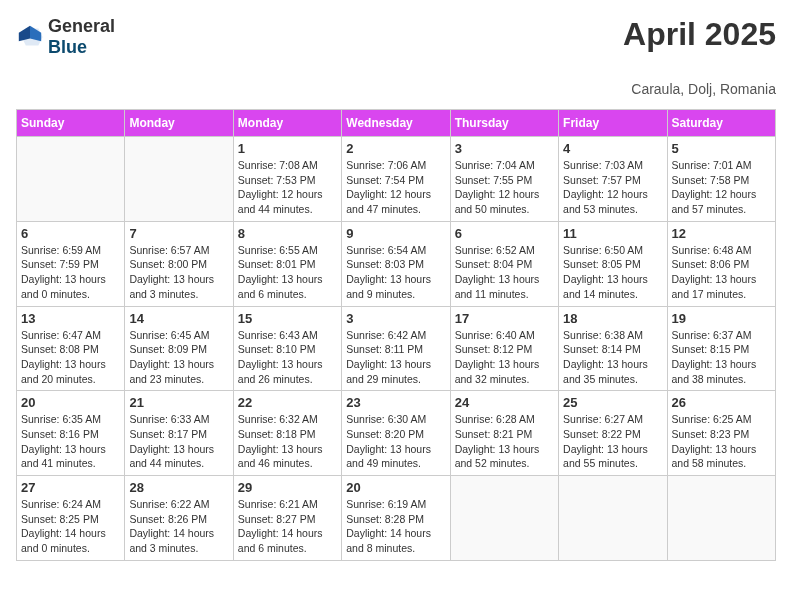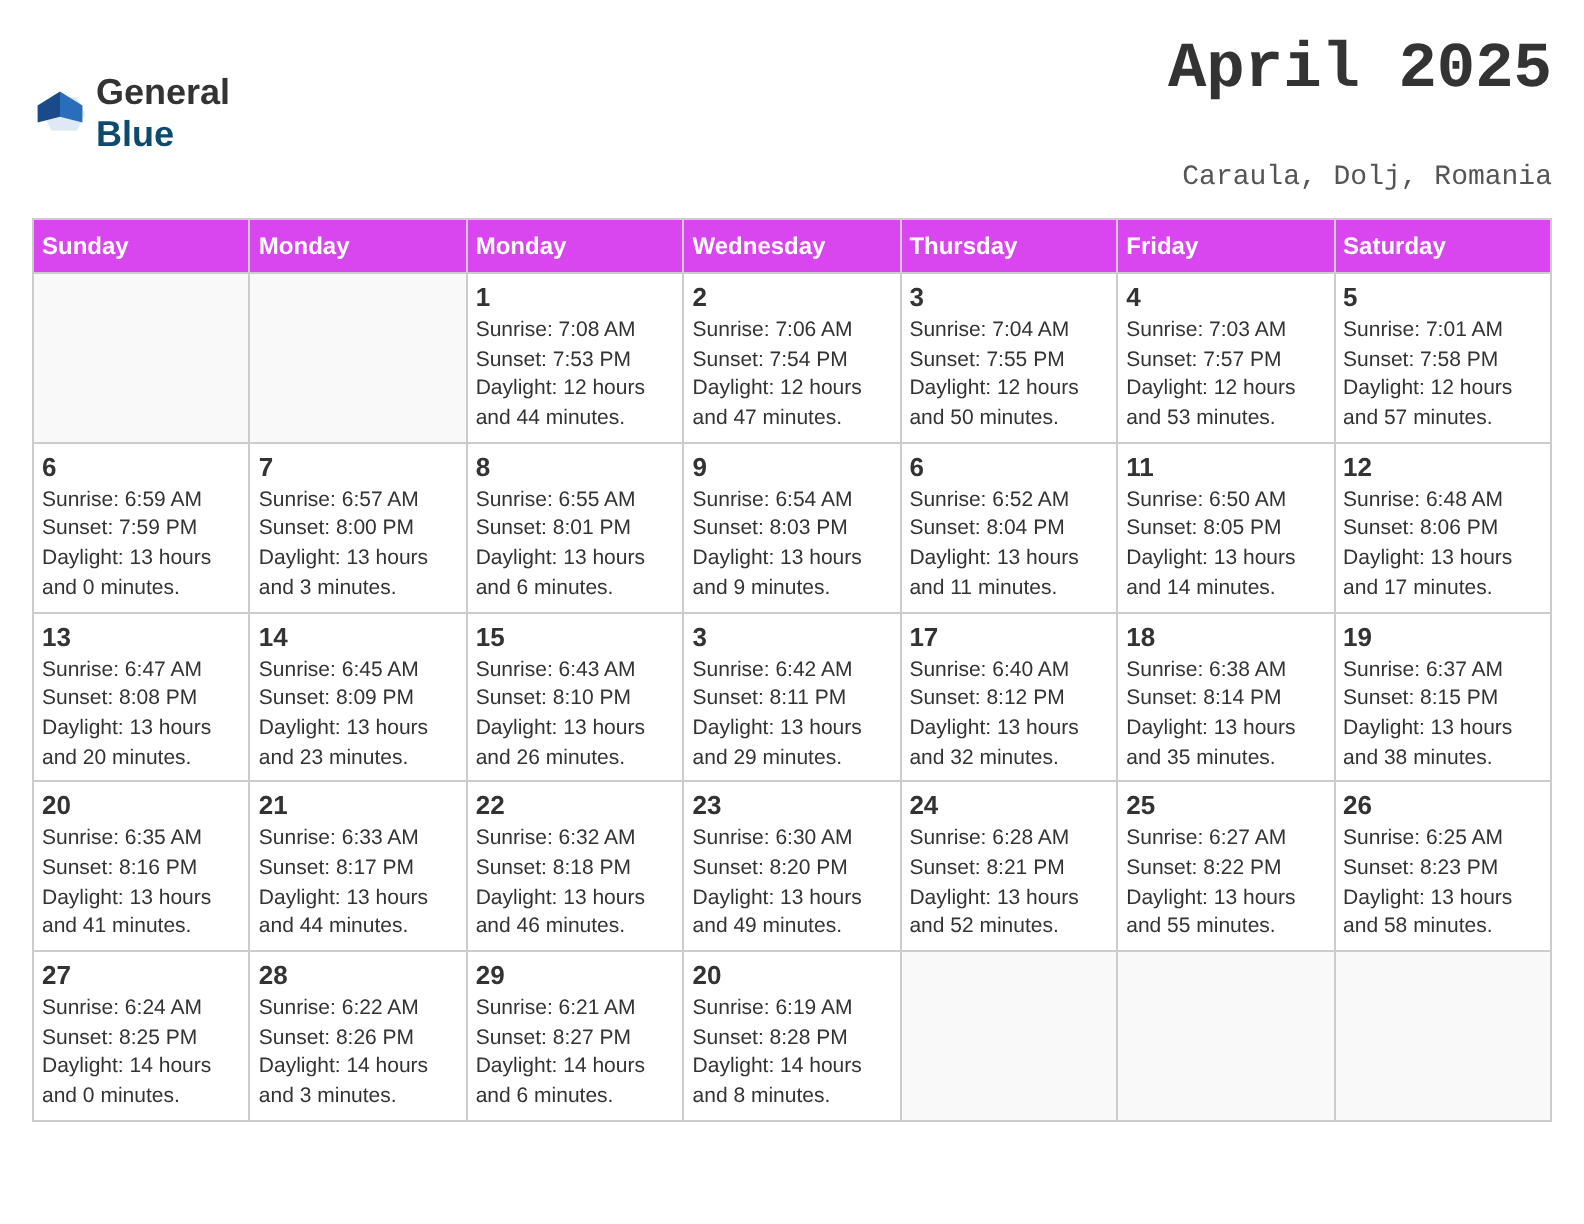--- a/index.html
+++ b/index.html
@@ -6,21 +6,21 @@
     body {
       font-family: Arial, sans-serif;
       background: #fff;
       width: 792px;
       min-height: 612px;
       padding: 16px;
     }
     .header-area {
       display: flex;
       justify-content: space-between;
-      align-items: center;
+      align-items: flex-start;
       margin-bottom: 12px;
     }
     .logo {
       display: flex;
       align-items: center;
       gap: 4px;
     }
     .logo-text-general {
       font-size: 18px;
       font-weight: bold;
@@ -30,21 +30,20 @@
       font-size: 18px;
       font-weight: bold;
       color: #0c4a6e;
     }
     .logo-icon {
       width: 28px;
       height: 28px;
     }
     .title-area {
       text-align: right;
-      font-family: Liberation Mono, monospace;
     }
     .calendar-title {
       font-size: 32px;
       font-weight: bold;
       color: #333;
     }
     .calendar-subtitle {
       font-size: 14px;
       color: #555;
       margin-top: 28px;

